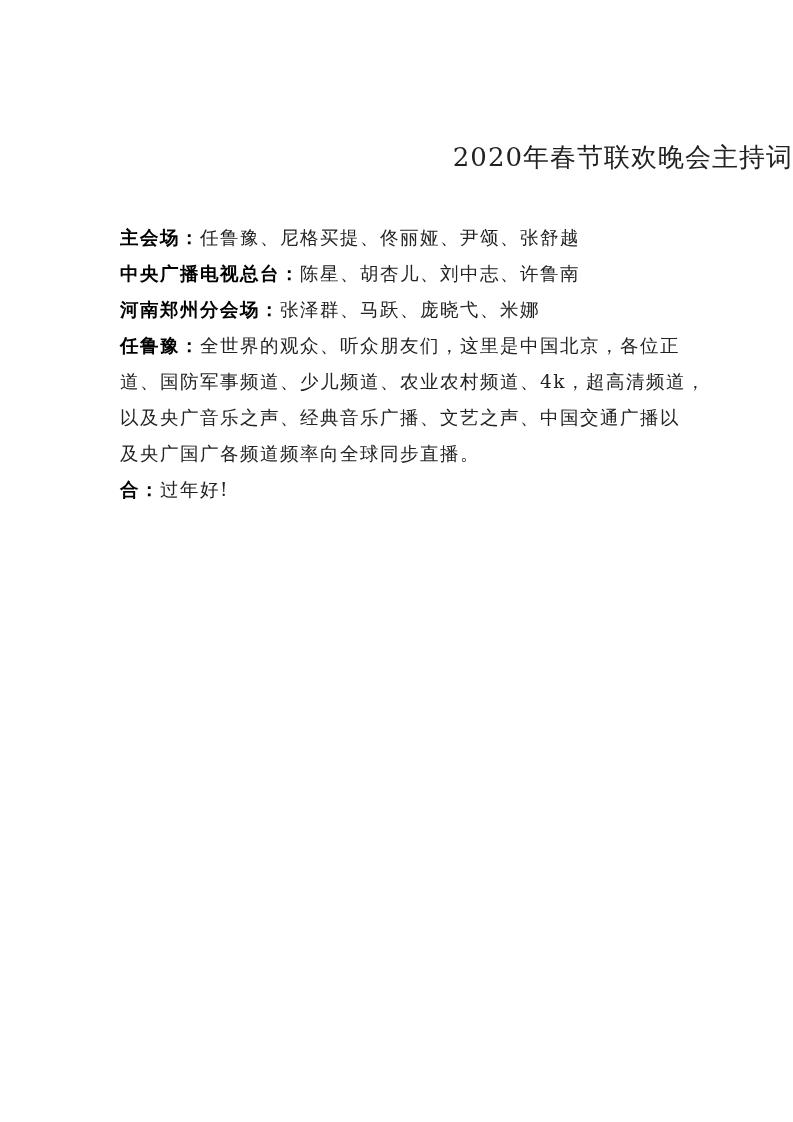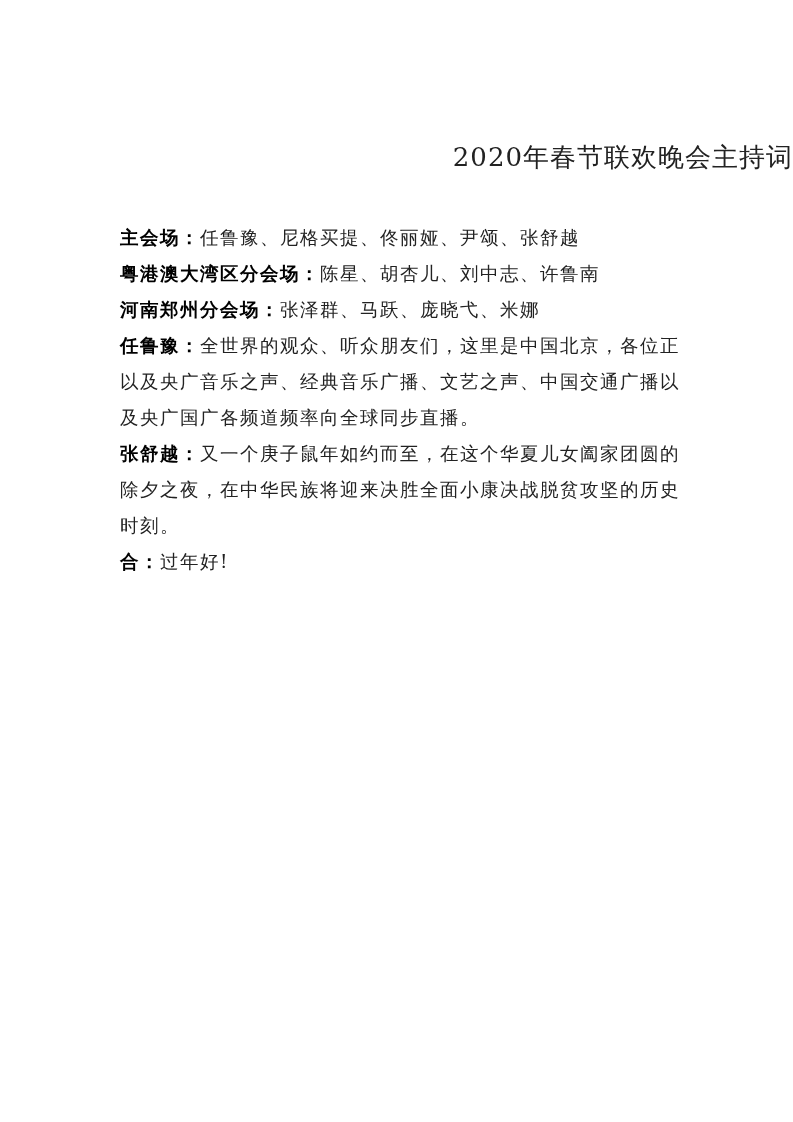--- a/index.html
+++ b/index.html
@@ -12,36 +12,32 @@
   .line { white-space: nowrap; }
   .speaker { font-weight: bold; color: #000; }
 </style>
 </head>
 <body>
 
 <div class="title">2020年春节联欢晚会主持词</div>
 
 <div class="content">
   <div class="line"><span class="speaker">主会场：</span><span>任鲁豫、尼格买提、佟丽娅、尹颂、张舒越</span></div>
-  <div class="line"><span class="speaker">粤港澳大湾区分会场：</span><span>陈星、胡杏儿、刘中志、许鲁南</span></div>
+  <div class="line"><span class="speaker">中央广播电视总台：</span><span>陈星、胡杏儿、刘中志、许鲁南</span></div>
   <div class="line"><span class="speaker">河南郑州分会场：</span><span>张泽群、马跃、庞晓弋、米娜</span></div>
 
   <div>
     <div class="line"><span class="speaker">任鲁豫：</span><span>全世界的观众、听众朋友们，这里是中国北京，各位正</span></div>
   </div>
 
   <div>
+    <div class="line">道、国防军事频道、少儿频道、农业农村频道、4k，超高清频道，</div>
     <div class="line">以及央广音乐之声、经典音乐广播、文艺之声、中国交通广播以</div>
     <div class="line">及央广国广各频道频率向全球同步直播。</div>
   </div>
 
 
-  <div>
-    <div class="line"><span class="speaker">张舒越：</span><span>又一个庚子鼠年如约而至，在这个华夏儿女阖家团圆的</span></div>
-    <div class="line">除夕之夜，在中华民族将迎来决胜全面小康决战脱贫攻坚的历史</div>
-    <div class="line">时刻。</div>
-  </div>
 
 
   <div>
     <div class="line"><span class="speaker">合：</span><span>过年好!</span></div>
   </div>
 </div>
 
 </body></html>

